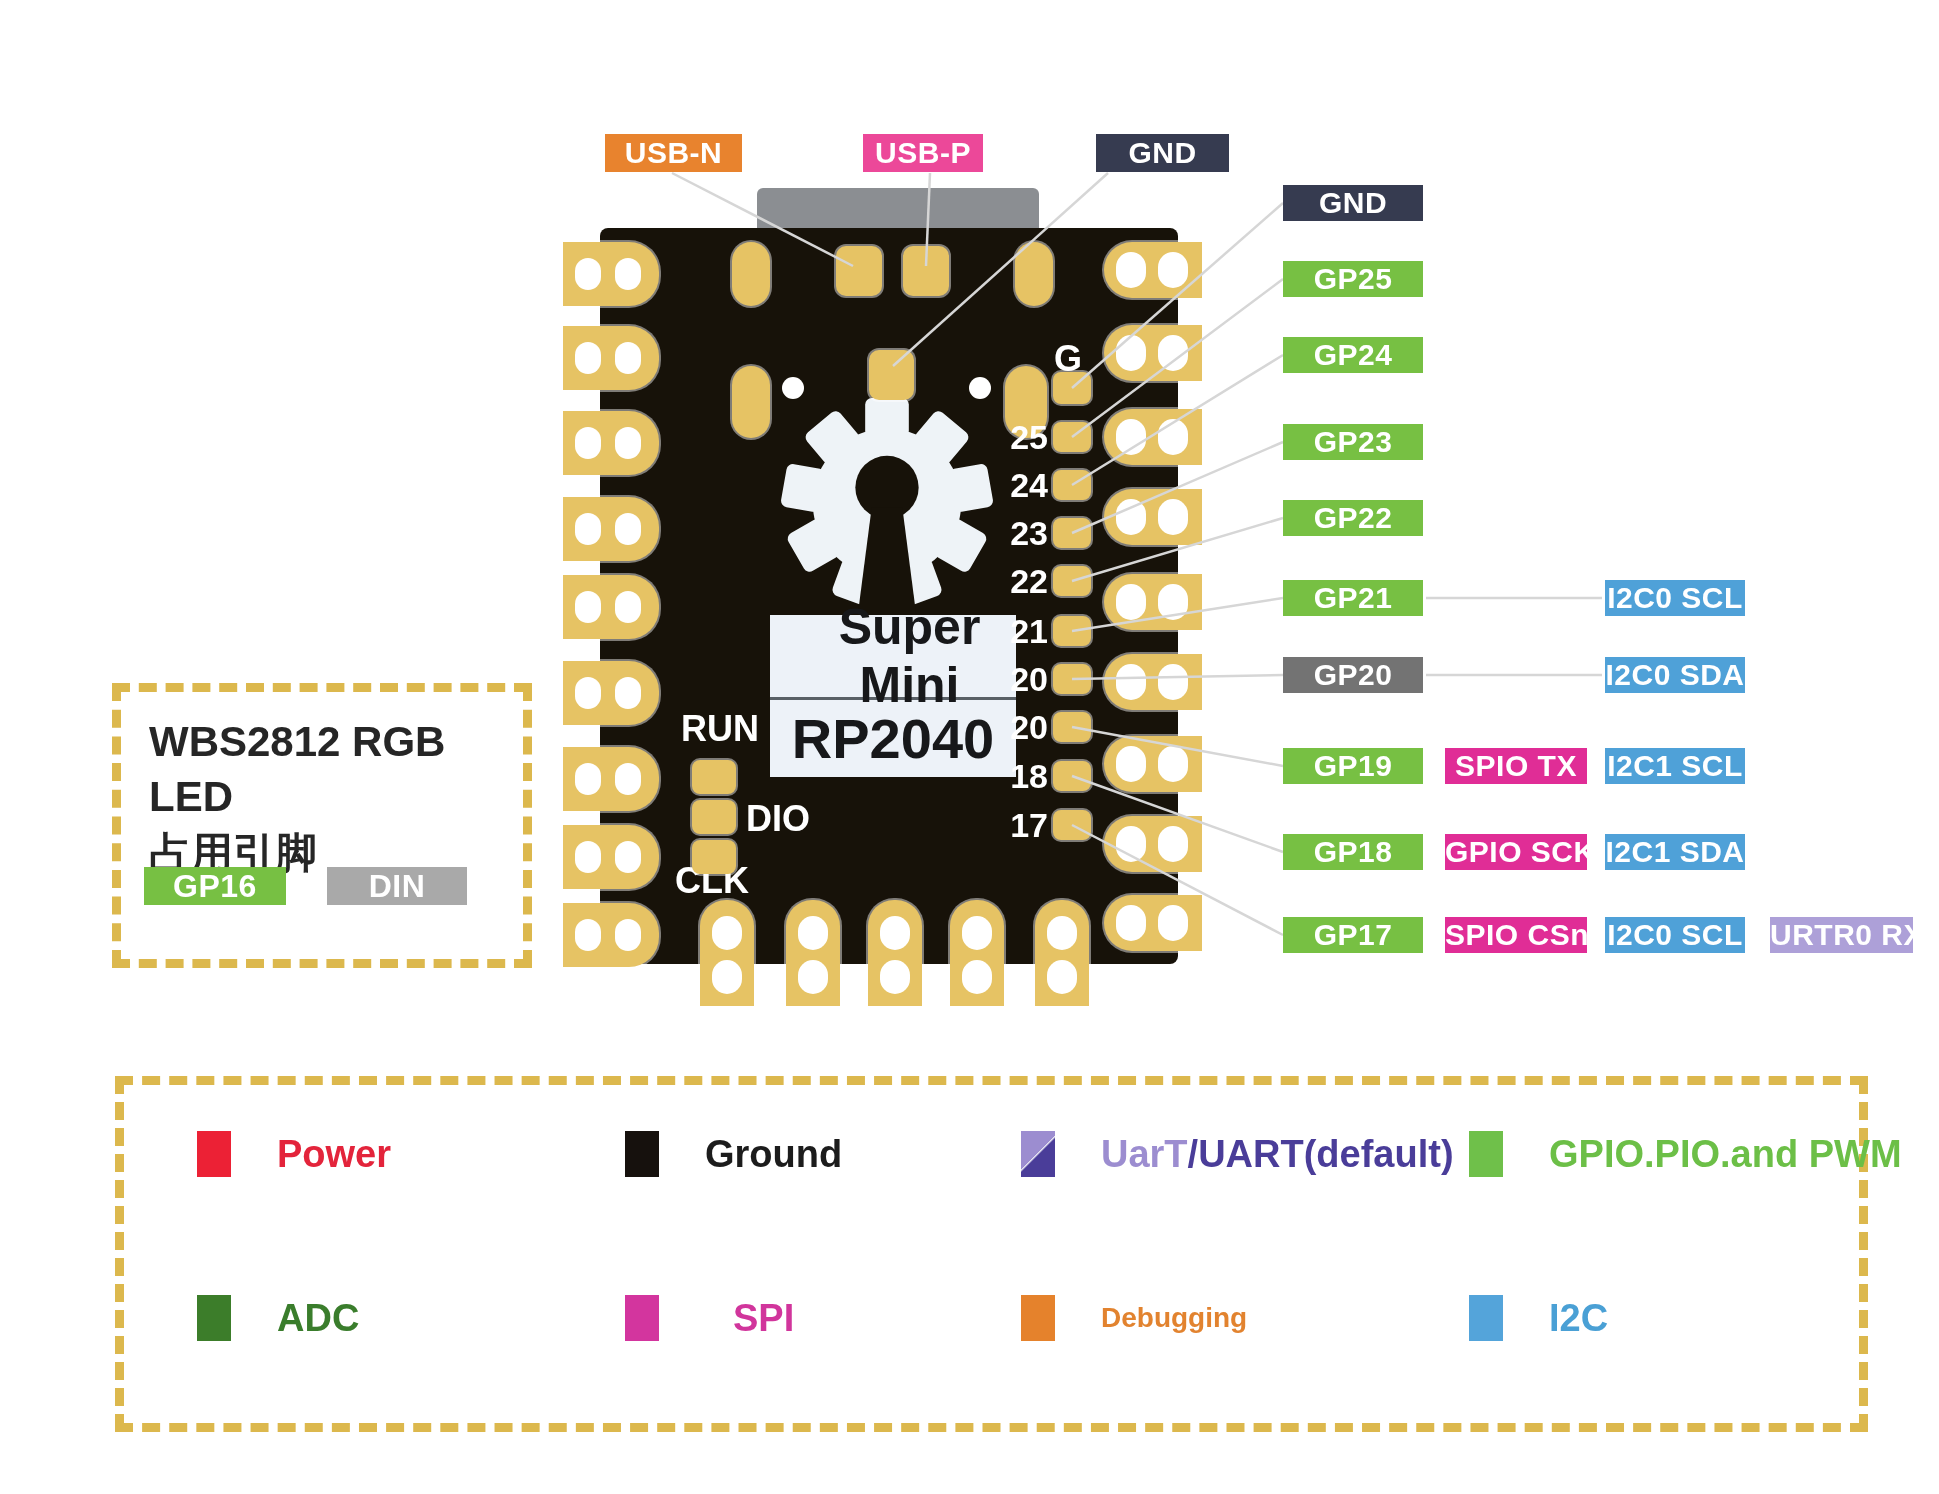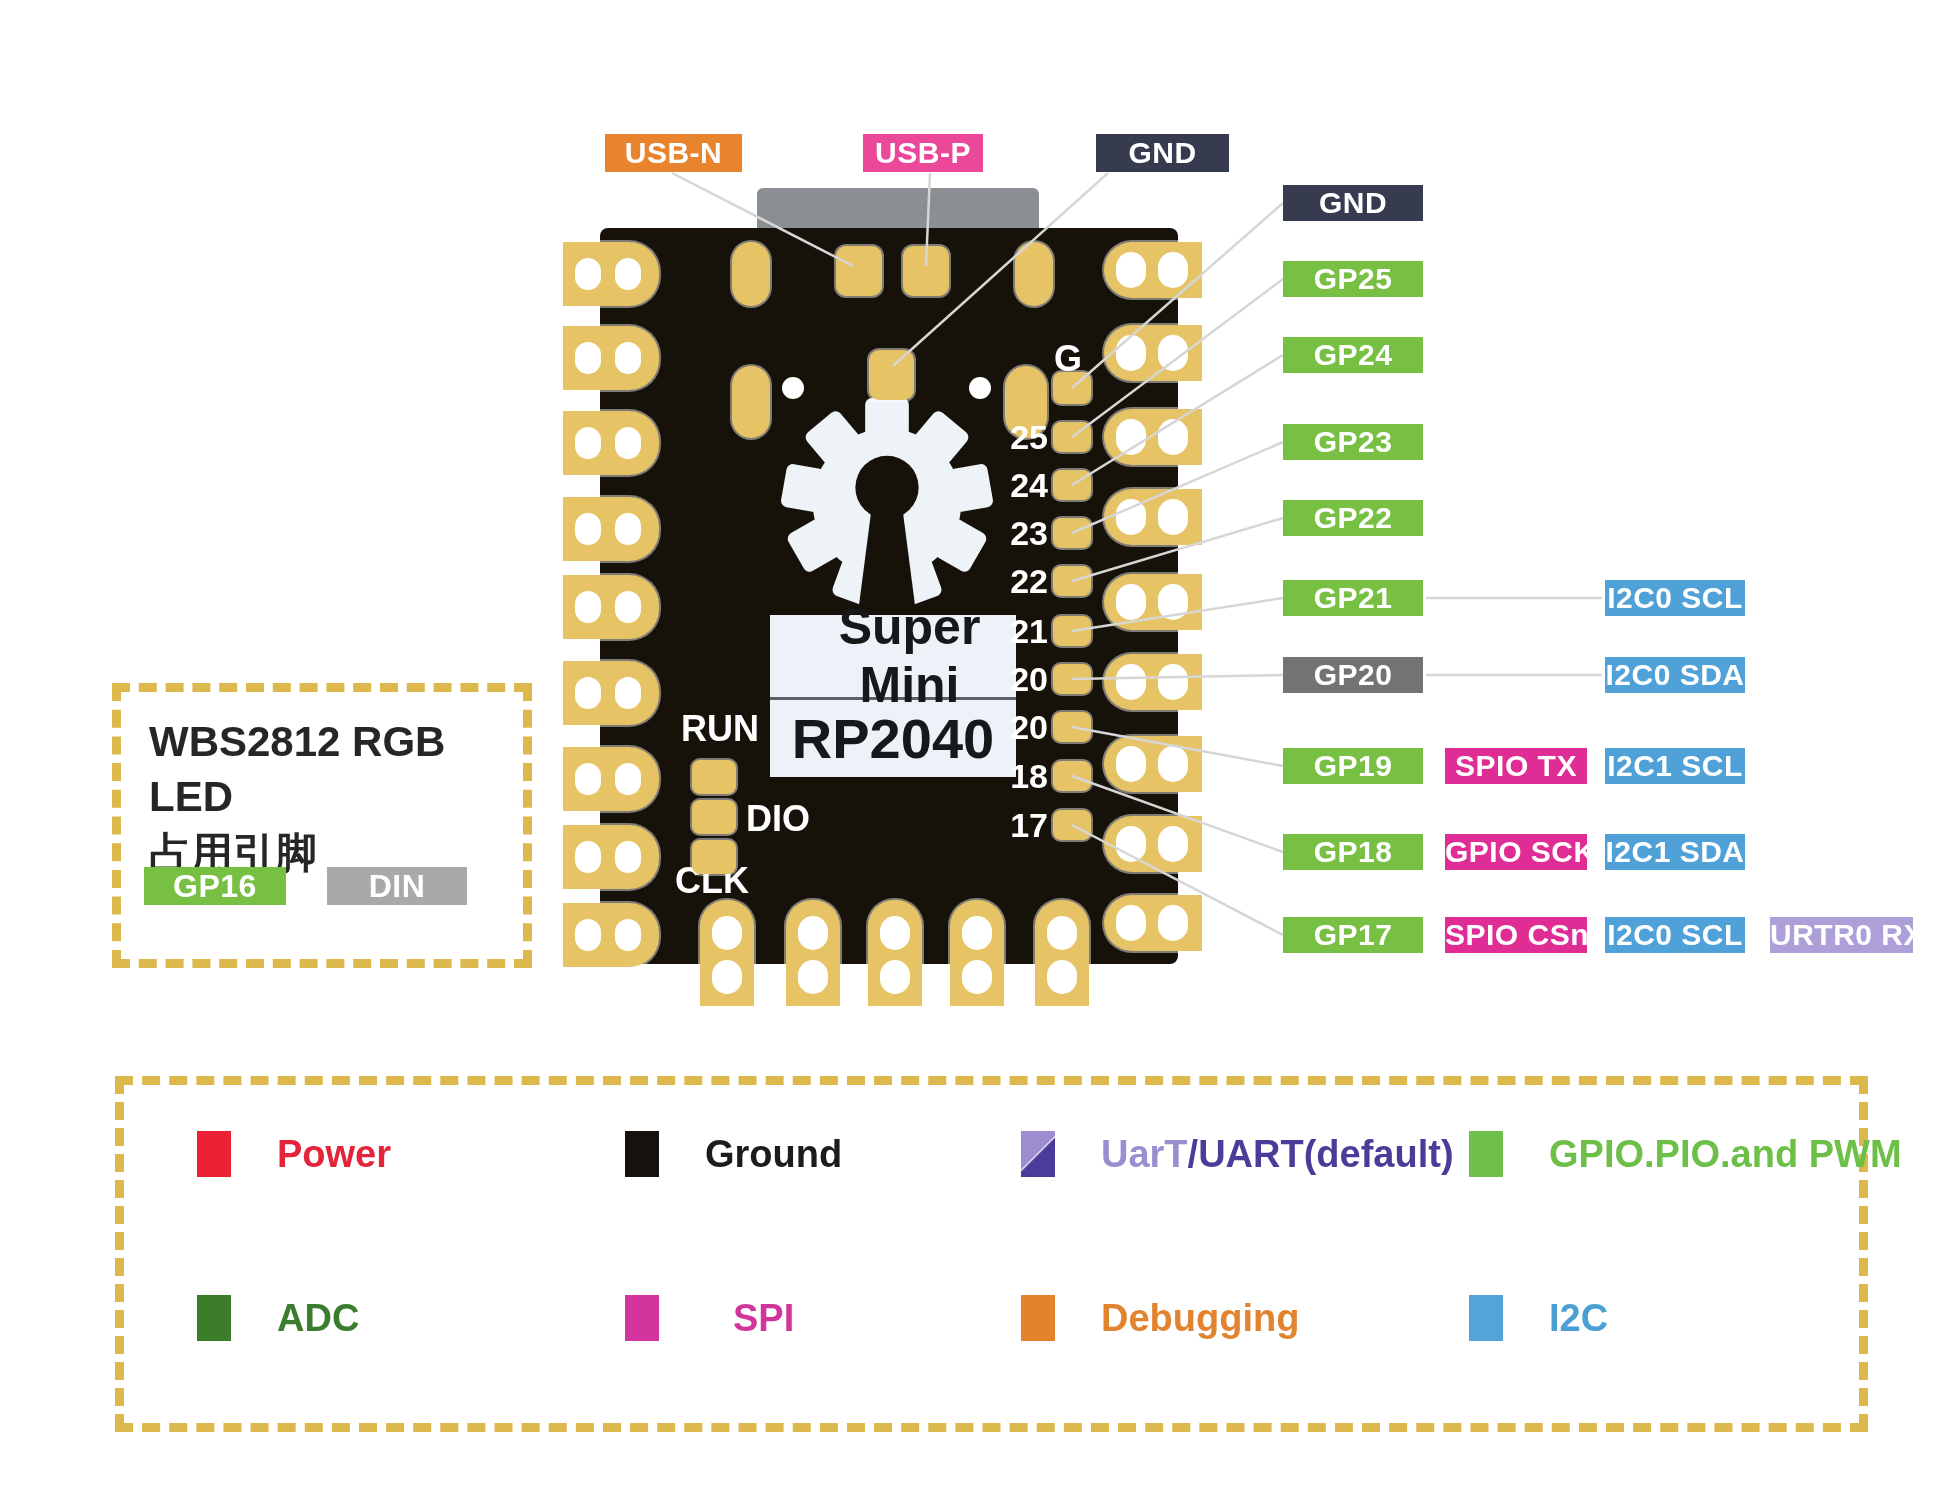--- a/index.html
+++ b/index.html
@@ -104,21 +104,21 @@
         <span style="color: rgb(156, 141, 208);">UarT</span>
         <span style="color: rgb(74, 61, 153);">/UART(default)</span>
       </div>
       <div class="legend-swatch" style="left: 1345px; top: 46px; width: 34px; height: 46px; background: rgb(111, 192, 74);"></div>
       <div class="legend-text" style="left: 1425px; top: 46px; height: 46px; font-size: 38px; color: rgb(108, 191, 71);">GPIO.PIO.and PWM</div>
       <div class="legend-swatch" style="left: 73px; top: 210px; width: 34px; height: 46px; background: rgb(60, 125, 42);"></div>
       <div class="legend-text" style="left: 153px; top: 210px; height: 46px; font-size: 38px; color: rgb(58, 125, 44);">ADC</div>
       <div class="legend-swatch" style="left: 501px; top: 210px; width: 34px; height: 46px; background: rgb(211, 53, 158);"></div>
       <div class="legend-text" style="left: 581px; top: 210px; height: 46px; font-size: 38px; color: rgb(209, 53, 156); margin-left: 28px;">SPI</div>
       <div class="legend-swatch" style="left: 897px; top: 210px; width: 34px; height: 46px; background: rgb(229, 130, 44);"></div>
-      <div class="legend-text" style="left: 977px; top: 210px; height: 46px; font-size: 38px; color: rgb(226, 131, 47);">Debugging</div>
+      <div class="legend-text" style="left: 977px; top: 210px; height: 46px; font-size: 28px; color: rgb(226, 131, 47);">Debugging</div>
       <div class="legend-swatch" style="left: 1345px; top: 210px; width: 34px; height: 46px; background: rgb(84, 164, 218);"></div>
       <div class="legend-text" style="left: 1425px; top: 210px; height: 46px; font-size: 38px; color: rgb(74, 160, 213);">I2C</div>
     </div>
 <div class="pad" style="left: 563px; top: 242px; width: 96px; height: 64px; background: rgb(230, 195, 100); border-radius: 0px 30px 30px 0px;">
       <div class="hole" style="left: 12px; top: 16px; width: 26px; height: 32px; border-radius: 13px;"></div>
       <div class="hole" style="left: 52px; top: 16px; width: 26px; height: 32px; border-radius: 13px;"></div>
     </div>
     <div class="pad" style="left: 563px; top: 326px; width: 96px; height: 64px; background: rgb(230, 195, 100); border-radius: 0px 30px 30px 0px;">
       <div class="hole" style="left: 12px; top: 16px; width: 26px; height: 32px; border-radius: 13px;"></div>
       <div class="hole" style="left: 52px; top: 16px; width: 26px; height: 32px; border-radius: 13px;"></div>

